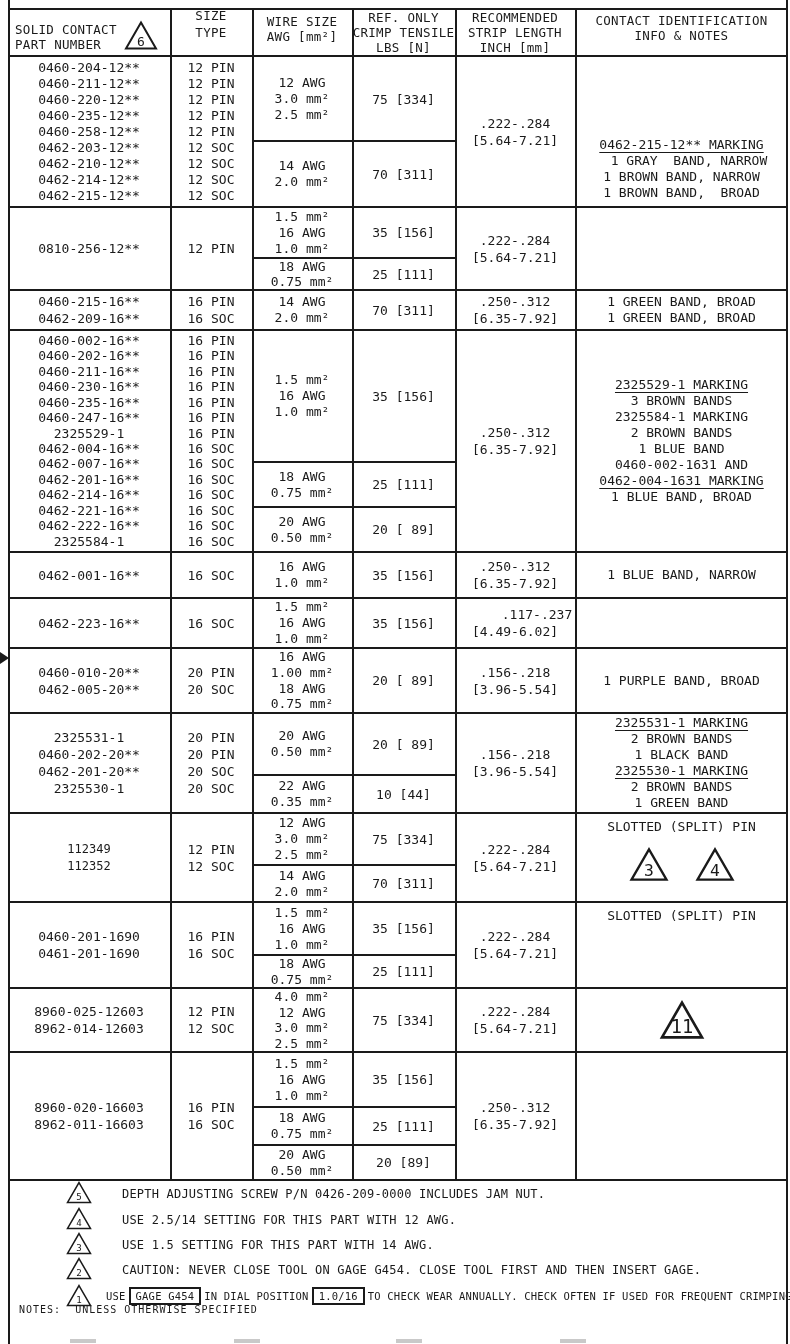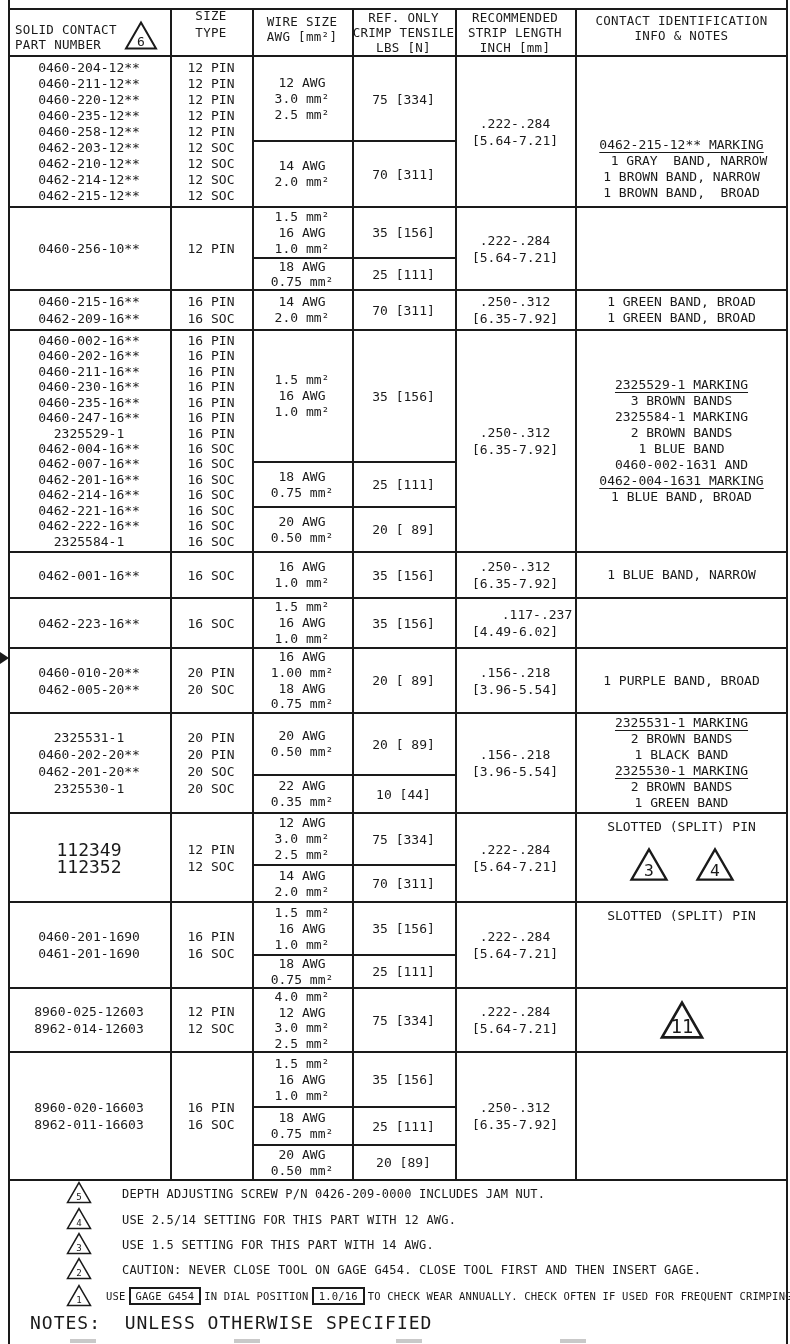--- a/index.html
+++ b/index.html
@@ -12,22 +12,22 @@
   .u{text-decoration:underline;text-underline-offset:3px;}
   .hdrcell{position:absolute;top:8px;height:49px;display:flex;flex-direction:column;
            align-items:center;justify-content:center;text-align:center;
            font-size:12.5px;line-height:15px;letter-spacing:.3px;box-sizing:border-box;}
   .hdrcell div{white-space:pre;}
   .hflag{position:absolute;right:12px;bottom:3px;}
   .fnrow{position:absolute;display:flex;align-items:center;height:24px;
          font-size:12px;white-space:pre;letter-spacing:.2px;}
   .fnrow .fntext{margin-left:30px;}
   .fnbox{border:2px solid #1a1a1a;padding:1px 5px;margin:0 3px;display:inline-block;}
-  #notes-label{position:absolute;left:30px;top:1304px;font-size:18px;
-               letter-spacing:1px;white-space:pre;margin-top:8px;}
+  #notes-label{position:absolute;left:19px;top:1304px;font-size:10px;
+               letter-spacing:1px;white-space:pre;}
   .ghost{position:absolute;height:4px;background:#c9c9c9;}
   #rev-arrow{position:absolute;left:0;top:652px;width:0;height:0;
              border-left:9px solid #1a1a1a;border-top:6px solid transparent;
              border-bottom:6px solid transparent;}
 </style>
 </head>
 <body>
 
 <div id="sheet">
 
@@ -163,21 +163,21 @@
       <div style="line-height: 17px;">[5.64-7.21]</div>
     </div>
     <div class="cell" style="left: 575px; top: 57px; width: 213px; height: 150px; font-size: 13px; justify-content: flex-end; padding-bottom: 6px;">
       <div class="u" style="line-height: 16px;">0462-215-12** MARKING</div>
       <div style="line-height: 16px; margin-left: 15px;">1 GRAY  BAND, NARROW</div>
       <div style="line-height: 16px;">1 BROWN BAND, NARROW</div>
       <div style="line-height: 16px;">1 BROWN BAND,  BROAD</div>
     </div>
     <div class="hline" style="left: 8px; top: 206px; width: 780px; height: 2px;"></div>
     <div class="cell" style="left: 8px; top: 207px; width: 162px; height: 83px; font-size: 13px;">
-      <div style="line-height: 17px;">0460-256-10**</div>
+      <div style="line-height: 17px;">0810-256-12**</div>
     </div>
     <div class="cell" style="left: 170px; top: 207px; width: 82px; height: 83px; font-size: 13px;">
       <div style="line-height: 17px;">12 PIN</div>
     </div>
     <div class="cell" style="left: 252px; top: 207px; width: 100px; height: 51px; font-size: 13px;">
       <div style="line-height: 16px;">1.5 mm²</div>
       <div style="line-height: 16px;">16 AWG</div>
       <div style="line-height: 16px;">1.0 mm²</div>
     </div>
     <div class="cell" style="left: 352px; top: 207px; width: 103px; height: 51px; font-size: 13px;">
@@ -390,21 +390,21 @@
     </div>
     <div class="cell" style="left: 575px; top: 713px; width: 213px; height: 100px; font-size: 13px;">
       <div class="u" style="line-height: 16px;">2325531-1 MARKING</div>
       <div style="line-height: 16px;">2 BROWN BANDS</div>
       <div style="line-height: 16px;">1 BLACK BAND</div>
       <div class="u" style="line-height: 16px;">2325530-1 MARKING</div>
       <div style="line-height: 16px;">2 BROWN BANDS</div>
       <div style="line-height: 16px;">1 GREEN BAND</div>
     </div>
     <div class="hline" style="left: 8px; top: 812px; width: 780px; height: 2px;"></div>
-    <div class="cell" style="left: 8px; top: 813px; width: 162px; height: 89px; font-size: 18px;">
+    <div class="cell" style="left: 8px; top: 813px; width: 162px; height: 89px; font-size: 12px;">
       <div style="line-height: 17px;">112349</div>
       <div style="line-height: 17px;">112352</div>
     </div>
     <div class="cell" style="left: 170px; top: 813px; width: 82px; height: 89px; font-size: 13px;">
       <div style="line-height: 17px;">12 PIN</div>
       <div style="line-height: 17px;">12 SOC</div>
     </div>
     <div class="cell" style="left: 252px; top: 813px; width: 100px; height: 52px; font-size: 13px;">
       <div style="line-height: 16px;">12 AWG</div>
       <div style="line-height: 16px;">3.0 mm²</div>

